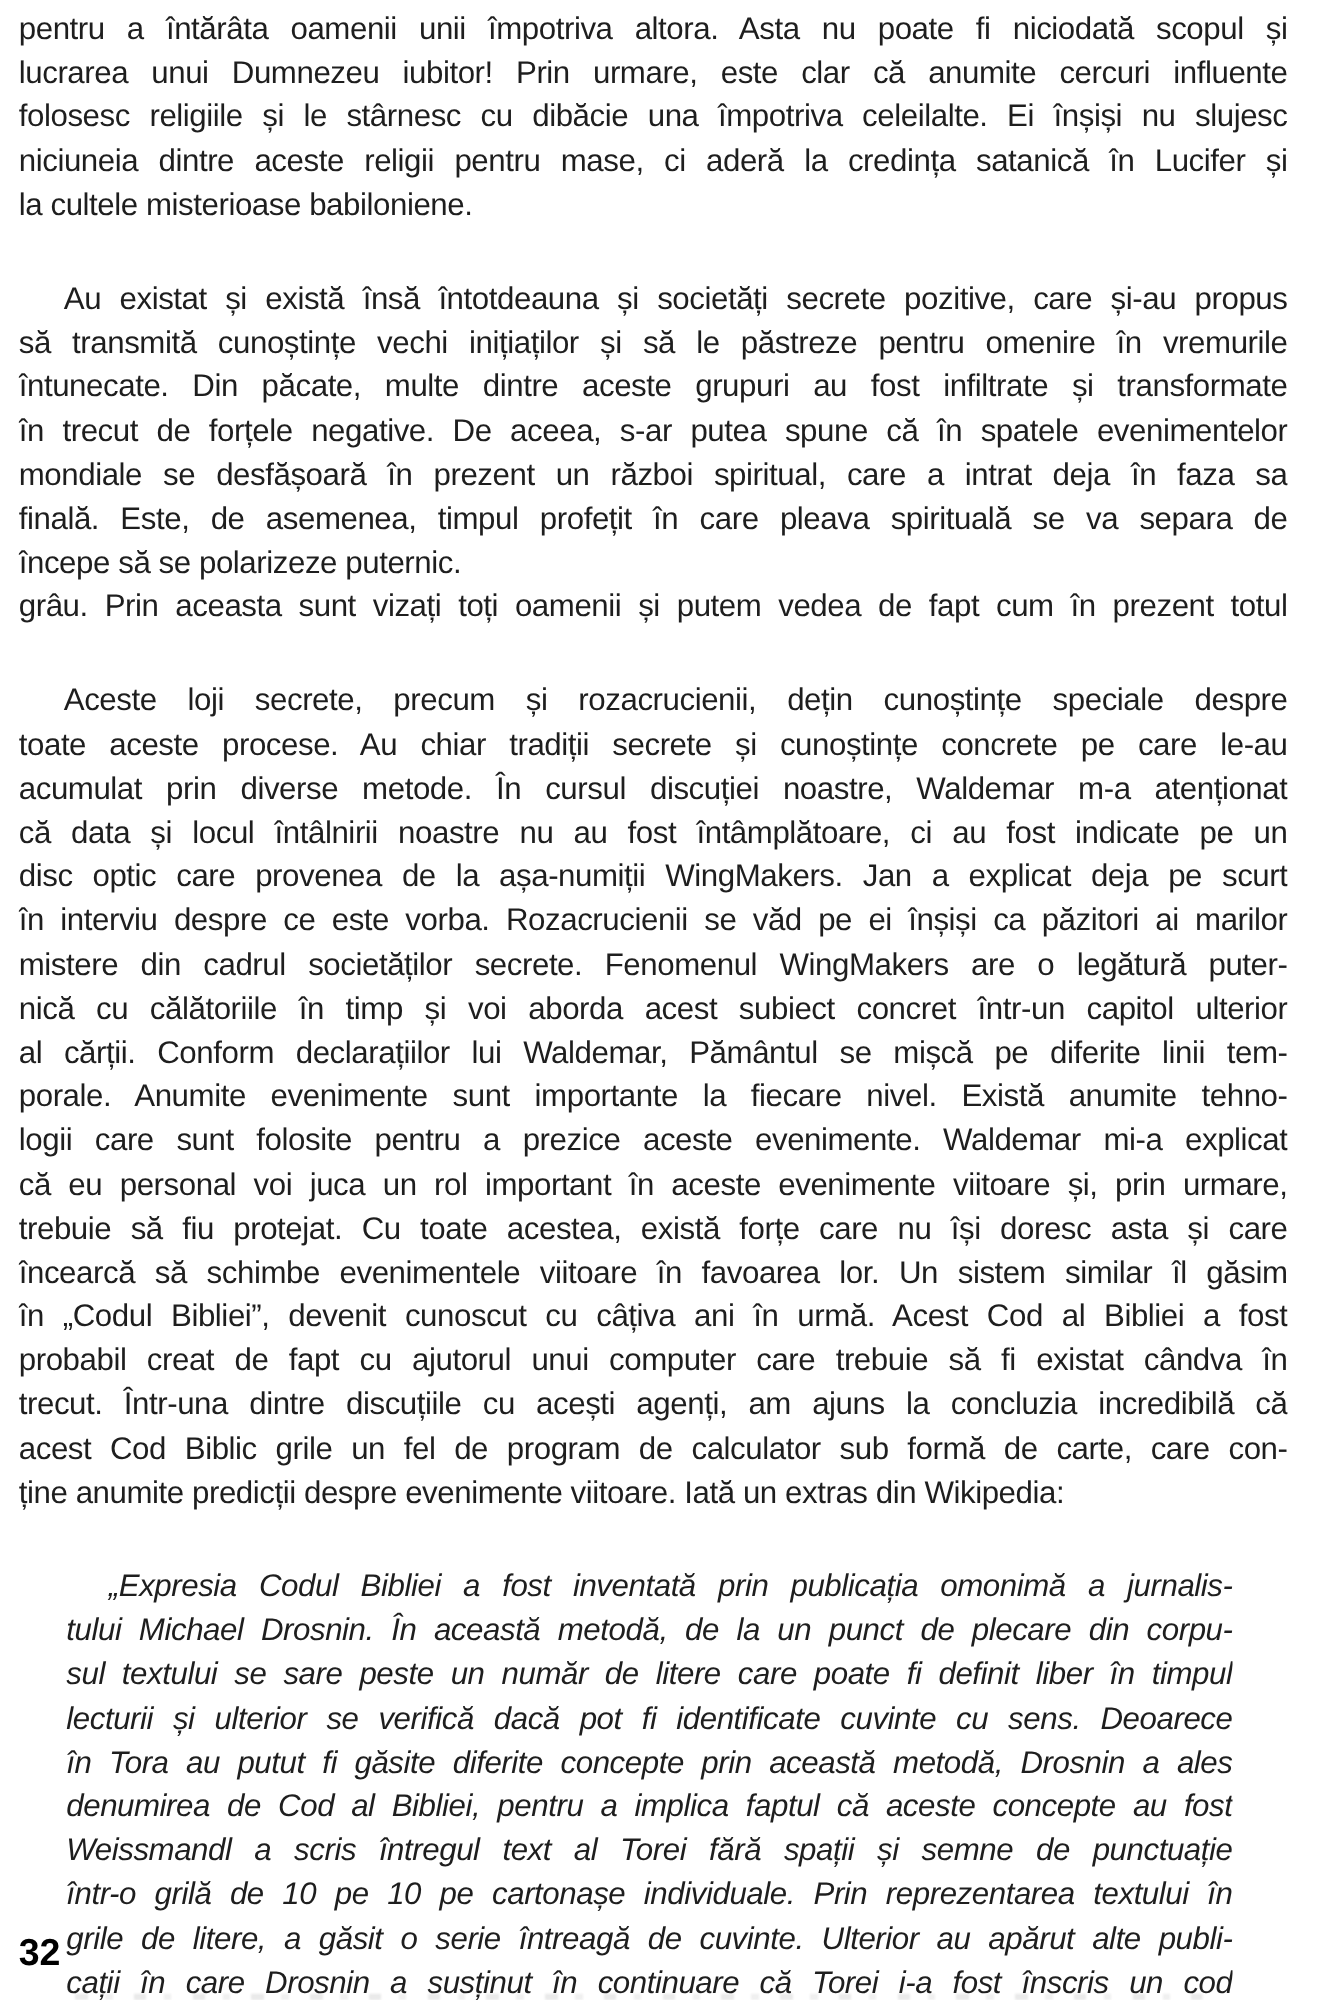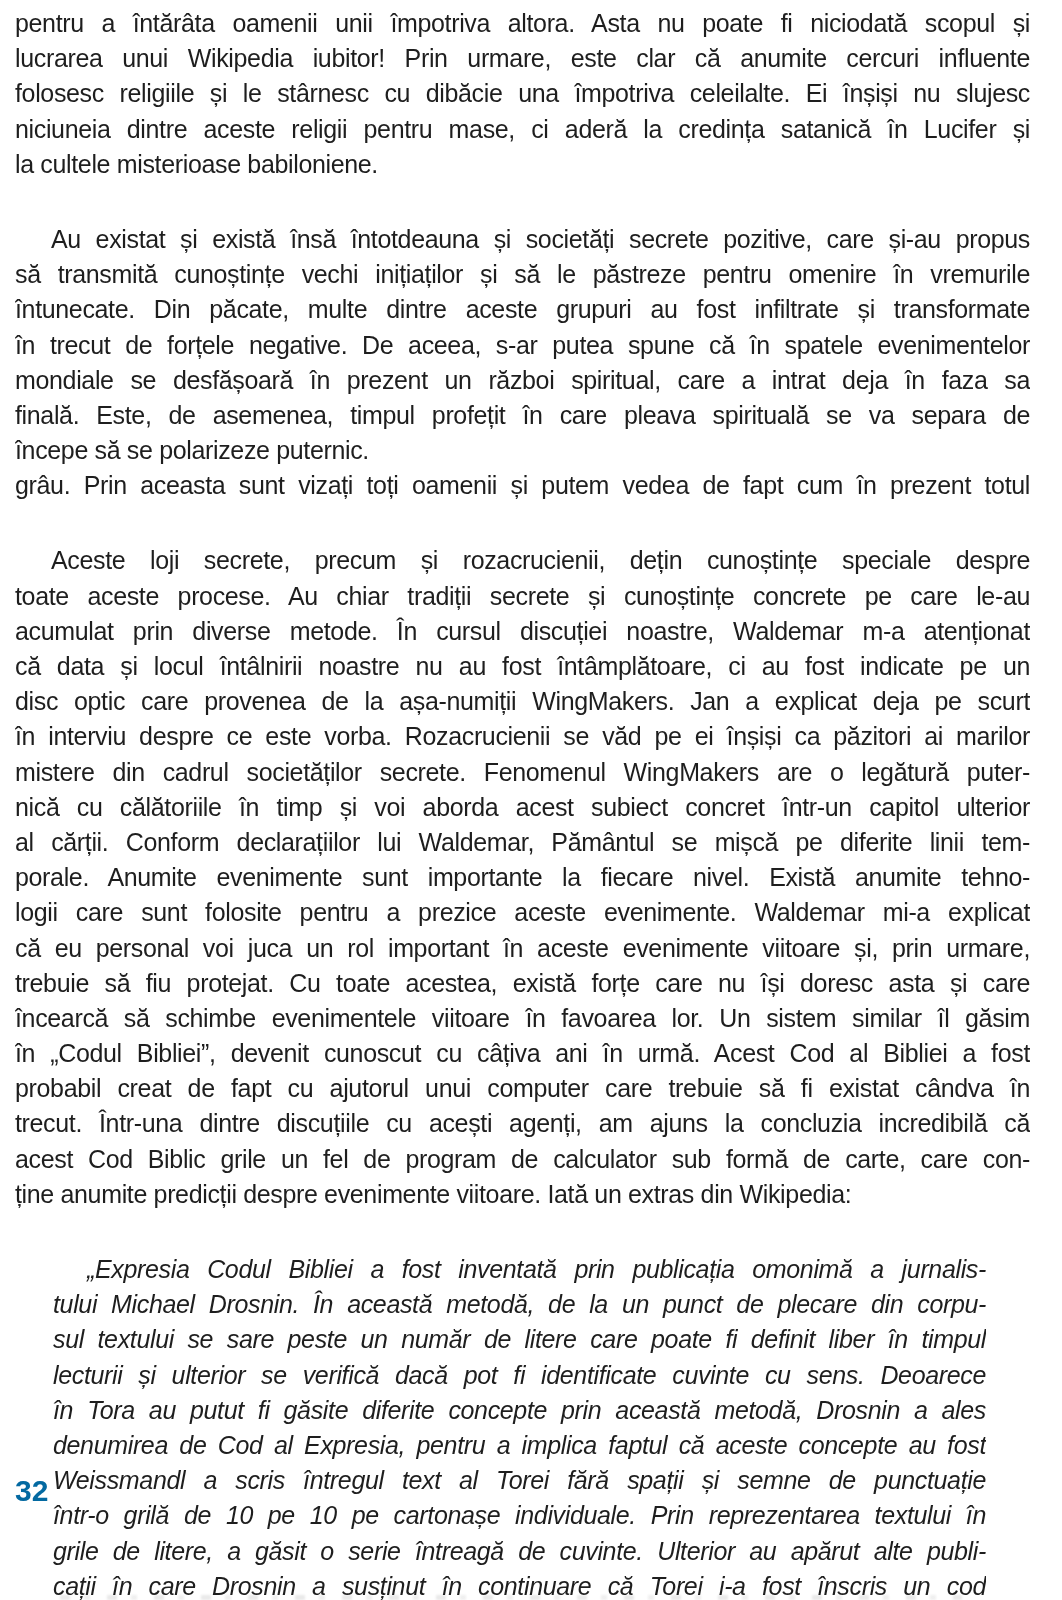--- a/index.html
+++ b/index.html
@@ -36,25 +36,25 @@
   .jline.indent { text-indent: 36px; margin-top: 40px; }
   .jline.last { text-align-last: left; }
   .quote {
     font-style: italic;
     margin: 18px 44px 0 38px;
   }
   .quote .jline.indent { text-indent: 34px; }
   .page-number {
     position: absolute;
     left: 15px;
-    top: 1474px;
+    top: 1546px;
     font-size: 30px;
     font-weight: 700;
     letter-spacing: 0;
-    color: #0369a1;
+    color: #000000;
   }
   .next-line-peek {
     position: absolute;
     left: 60px;
     right: 100px;
     bottom: 0;
     height: 5px;
     background: repeating-linear-gradient(90deg,
       rgba(40,40,40,0.55) 0px, rgba(40,40,40,0.55) 10px,
       transparent 10px, transparent 24px,
@@ -64,21 +64,21 @@
     filter: blur(1px);
   }
 </style>
 </head>
 <body>
 
 <div class="page">
   <div class="text-block">
     <div class="para">
         <div class="jline">pentru a întărâta oamenii unii împotriva altora. Asta nu poate fi niciodată scopul și</div>
-        <div class="jline">lucrarea unui Wikipedia iubitor! Prin urmare, este clar că anumite cercuri influente</div>
+        <div class="jline">lucrarea unui Dumnezeu iubitor! Prin urmare, este clar că anumite cercuri influente</div>
         <div class="jline">folosesc religiile și le stârnesc cu dibăcie una împotriva celeilalte. Ei înșiși nu slujesc</div>
         <div class="jline">niciuneia dintre aceste religii pentru mase, ci aderă la credința satanică în Lucifer și</div>
         <div class="jline last">la cultele misterioase babiloniene.</div>
       </div>
     <div class="para">
         <div class="jline indent">Au existat și există însă întotdeauna și societăți secrete pozitive, care și-au propus</div>
         <div class="jline">să transmită cunoștințe vechi inițiaților și să le păstreze pentru omenire în vremurile</div>
         <div class="jline">întunecate. Din păcate, multe dintre aceste grupuri au fost infiltrate și transformate</div>
         <div class="jline">în trecut de forțele negative. De aceea, s-ar putea spune că în spatele evenimentelor</div>
         <div class="jline">mondiale se desfășoară în prezent un război spiritual, care a intrat deja în faza sa</div>
@@ -106,21 +106,21 @@
         <div class="jline">trecut. Într-una dintre discuțiile cu acești agenți, am ajuns la concluzia incredibilă că</div>
         <div class="jline">acest Cod Biblic grile un fel de program de calculator sub formă de carte, care con-</div>
         <div class="jline last">ține anumite predicții despre evenimente viitoare. Iată un extras din Wikipedia:</div>
       </div>
     <div class="para quote">
         <div class="jline indent">„Expresia Codul Bibliei a fost inventată prin publicația omonimă a jurnalis-</div>
         <div class="jline">tului Michael Drosnin. În această metodă, de la un punct de plecare din corpu-</div>
         <div class="jline">sul textului se sare peste un număr de litere care poate fi definit liber în timpul</div>
         <div class="jline">lecturii și ulterior se verifică dacă pot fi identificate cuvinte cu sens. Deoarece</div>
         <div class="jline">în Tora au putut fi găsite diferite concepte prin această metodă, Drosnin a ales</div>
-        <div class="jline">denumirea de Cod al Expresia, pentru a implica faptul că aceste concepte au fost</div>
+        <div class="jline">denumirea de Cod al Bibliei, pentru a implica faptul că aceste concepte au fost</div>
         <div class="jline">Weissmandl a scris întregul text al Torei fără spații și semne de punctuație</div>
         <div class="jline">într-o grilă de 10 pe 10 pe cartonașe individuale. Prin reprezentarea textului în</div>
         <div class="jline">grile de litere, a găsit o serie întreagă de cuvinte. Ulterior au apărut alte publi-</div>
         <div class="jline">cații în care Drosnin a susținut în continuare că Torei i-a fost înscris un cod</div>
       </div>
   </div>
 
   <div class="page-number">32</div>
 
   <div class="next-line-peek"></div>

